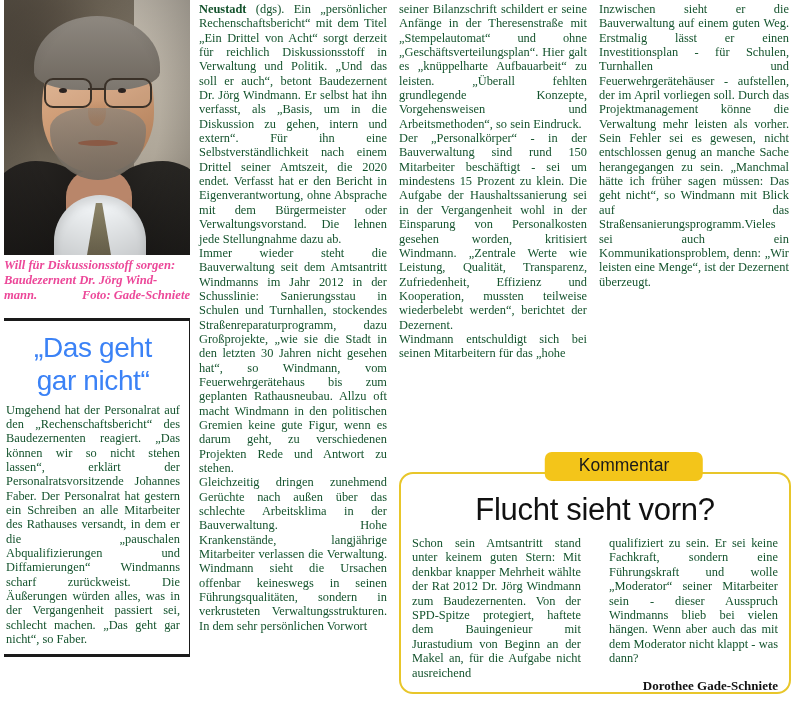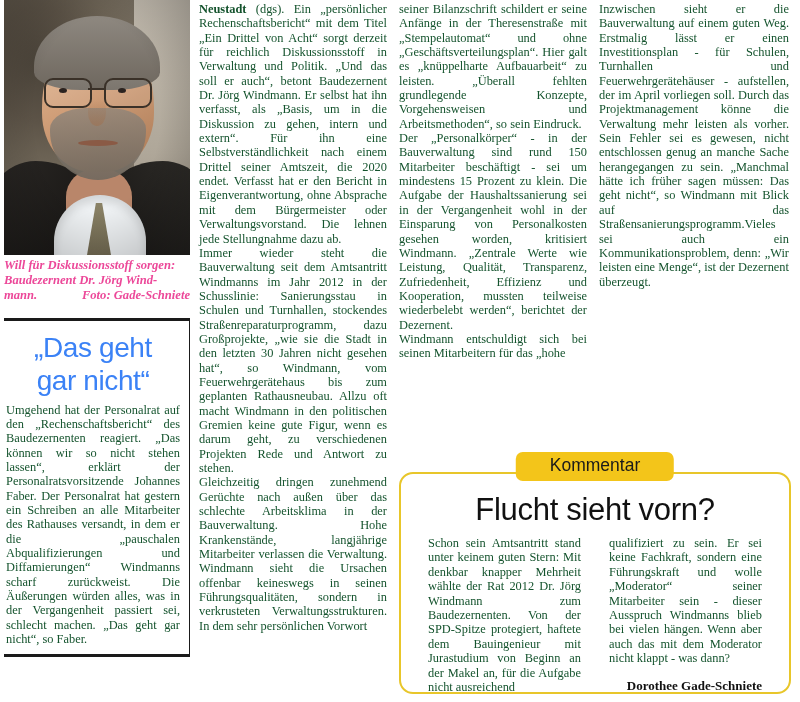--- a/index.html
+++ b/index.html
@@ -222,21 +222,21 @@
     font-size: 31px;
     line-height: 36px;
     text-align: center;
     letter-spacing: -0.3px;
     color: #111;
     margin: 18px 0 8px 0;
   }
   .kcols {
     display: flex;
     gap: 28px;
-    padding: 0 27px;
+    padding: 0 11px;
     box-sizing: border-box;
   }
   .kcol { width: 178px; }
   .kcol .coltext { font-size: 12.4px; line-height: 14.4px; }
   .byline {
     margin-top: 12px;
     text-align: right;
     font-family: "Liberation Serif", serif;
     font-weight: 700;
     font-size: 13px;
@@ -301,21 +301,21 @@
     <p>seiner Bilanzschrift schildert er seine Anfänge in der Theresenstraße mit „Stempelautomat“ und ohne „Geschäftsverteilungsplan“. Hier galt es „knüppelharte Aufbauarbeit“ zu leisten. „Überall fehlten grundlegende Konzepte, Vorgehensweisen und Arbeitsmethoden“, so sein Eindruck.</p>
     <p>Der „Personalkörper“ - in der Bauverwaltung sind rund 150 Mitarbeiter beschäftigt - sei um mindestens 15 Prozent zu klein. Die Aufgabe der Haushaltssanierung sei in der Vergangenheit wohl in der Einsparung von Personalkosten gesehen worden, kritisiert Windmann. „Zentrale Werte wie Leistung, Qualität, Transparenz, Zufriedenheit, Effizienz und Kooperation, mussten teilweise wiederbelebt werden“, berichtet der Dezernent.</p>
     <p>Windmann entschuldigt sich bei seinen Mitarbeitern für das „hohe</p>
   </div>
 
   <div class="col4 coltext">
     <p>Inzwischen sieht er die Bauverwaltung auf einem guten Weg. Erstmalig lässt er einen Investitionsplan - für Schulen, Turnhallen und Feuerwehrgerätehäuser - aufstellen, der im April vorliegen soll. Durch das Projektmanagement könne die Verwaltung mehr leisten als vorher. Sein Fehler sei es gewesen, nicht entschlossen genug an manche Sache herangegangen zu sein. „Manchmal hätte ich früher sagen müssen: Das geht nicht“, so Windmann mit Blick auf das Straßensanierungsprogramm.Vieles sei auch ein Kommunikationsproblem, denn: „Wir leisten eine Menge“, ist der Dezernent überzeugt.</p>
   </div>
 
   <div class="kommentar" style="border-color: rgb(232, 198, 42);">
-    <div class="ktab" style="background: rgb(243, 197, 26);">Kommentar</div>
+    <div class="ktab" style="background: rgb(243, 197, 26); margin-left: 29px;">Kommentar</div>
     <div class="ktitle">Flucht sieht vorn?</div>
     <div class="kcols">
       <div class="kcol">
         <div class="coltext">Schon sein Amtsantritt stand unter keinem guten Stern: Mit denkbar knapper Mehrheit wählte der Rat 2012 Dr. Jörg Windmann zum Baudezernenten. Von der SPD-Spitze protegiert, haftete dem Bauingenieur mit Jurastudium von Beginn an der Makel an, für die Aufgabe nicht ausreichend</div>
       </div>
       <div class="kcol">
         <div class="coltext">qualifiziert zu sein. Er sei keine Fachkraft, sondern eine Führungskraft und wolle „Moderator“ seiner Mitarbeiter sein - dieser Ausspruch Windmanns blieb bei vielen hängen. Wenn aber auch das mit dem Moderator nicht klappt - was dann?</div>
         <div class="byline">Dorothee Gade-Schniete</div>
       </div>
     </div>

